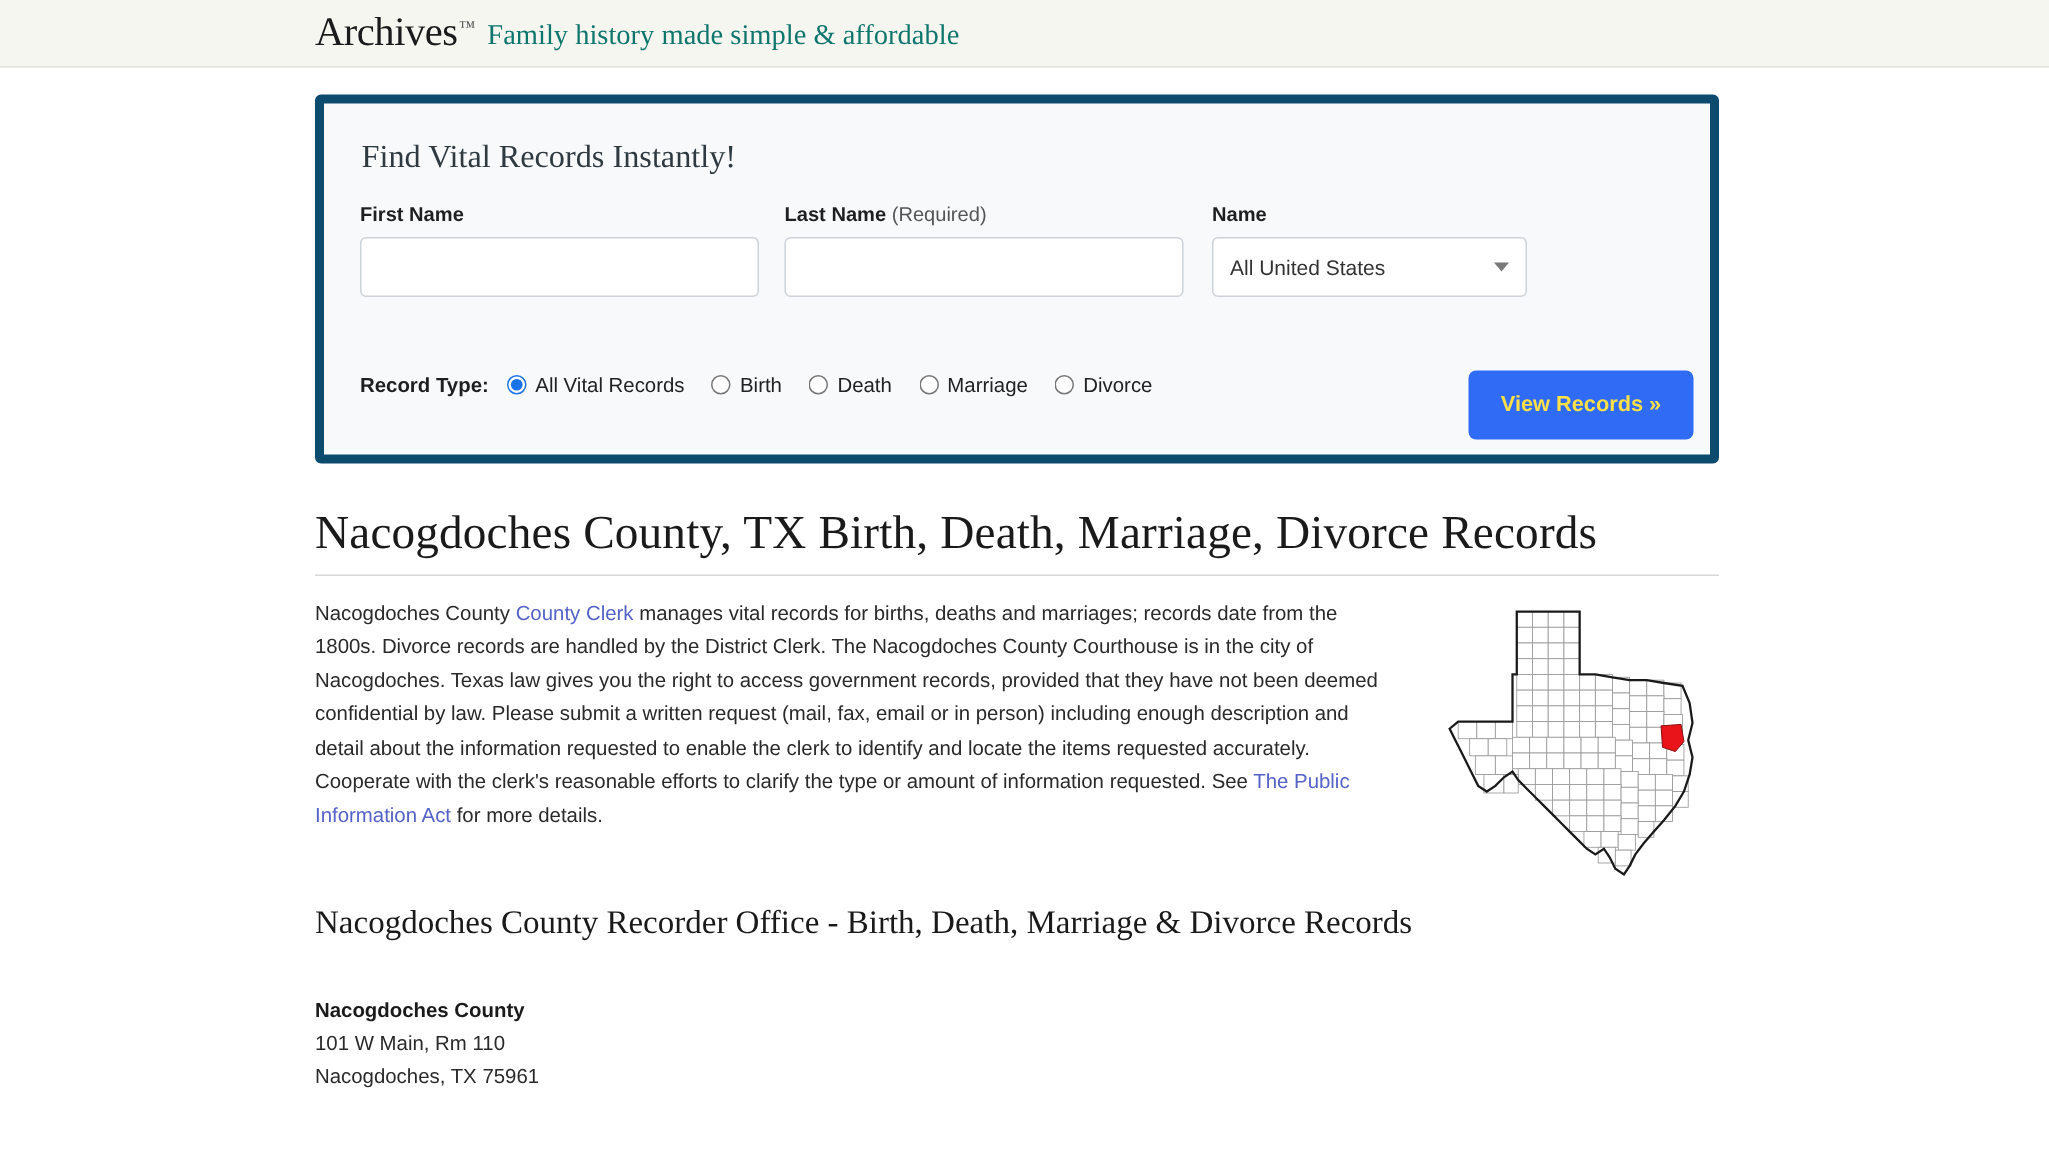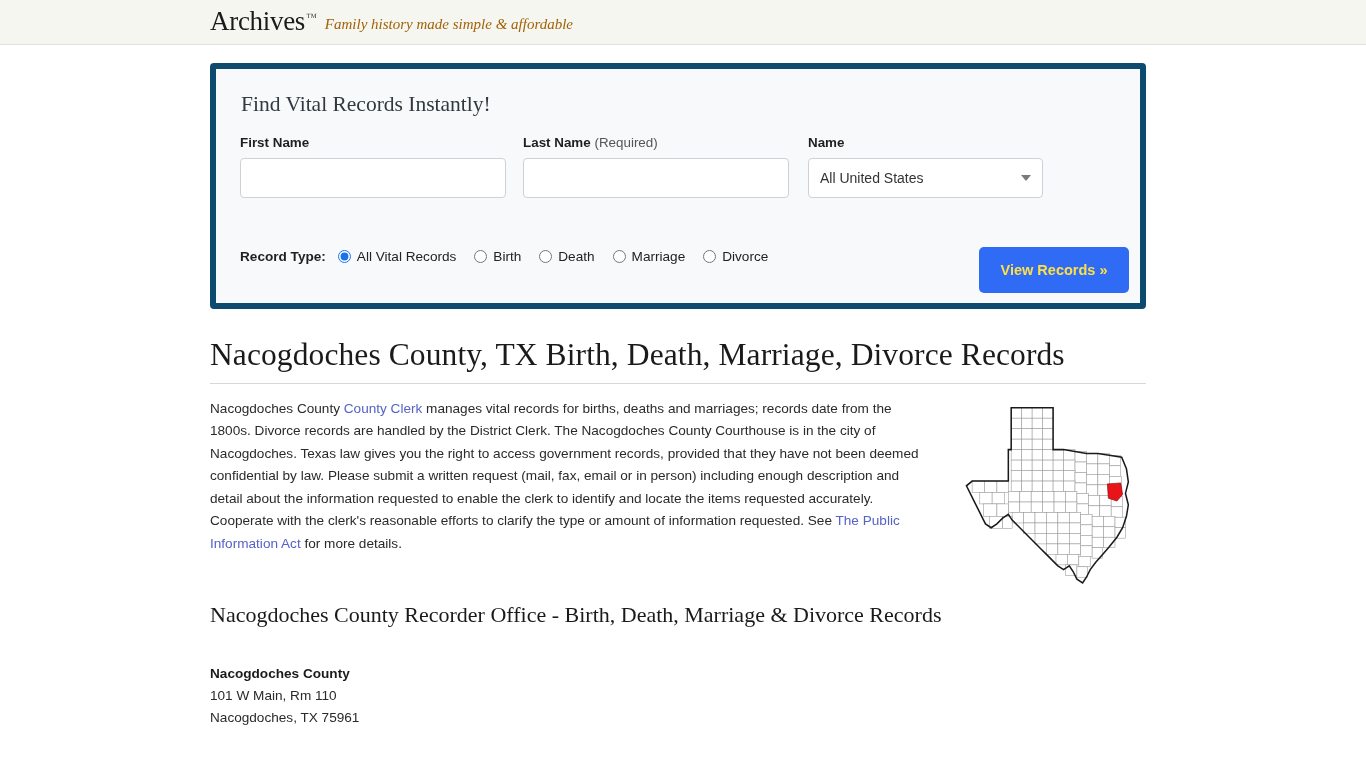--- a/index.html
+++ b/index.html
@@ -42,23 +42,22 @@
   .brand-tm {
     font-family: "Liberation Serif", serif;
     font-size: 11px;
     color: #4a4a4a;
     position: relative;
     top: -9px;
     left: 1px;
   }
   .brand-tagline {
     font-family: "Liberation Serif", serif;
-    font-style: italic;
-    font-size: 15px;
-    color: #a16207;
+    font-size: 19px;
+    color: #0f766e;
     margin-left: 9px;
     position: relative;
     top: -1px;
   }
   .header-actions {
     position: absolute;
     right: 219px;
     top: 6px;
     display: flex;
     align-items: center;
@@ -157,21 +156,21 @@
     font-family: "Liberation Sans", sans-serif;
     outline: none;
   }
   #first-name-input { left: 24px; top: 89px; width: 266px; }
   #last-name-input  { left: 307px; top: 89px; width: 266px; }
 
   .select-wrap {
     position: absolute;
     left: 592px;
     top: 89px;
-    width: 235px;
+    width: 210px;
     height: 40px;
   }
   .state-select {
     width: 100%;
     height: 40px;
     background: #ffffff;
     border: 1px solid #ccd2d8;
     border-radius: 4px;
     font-size: 14px;
     color: #333333;

